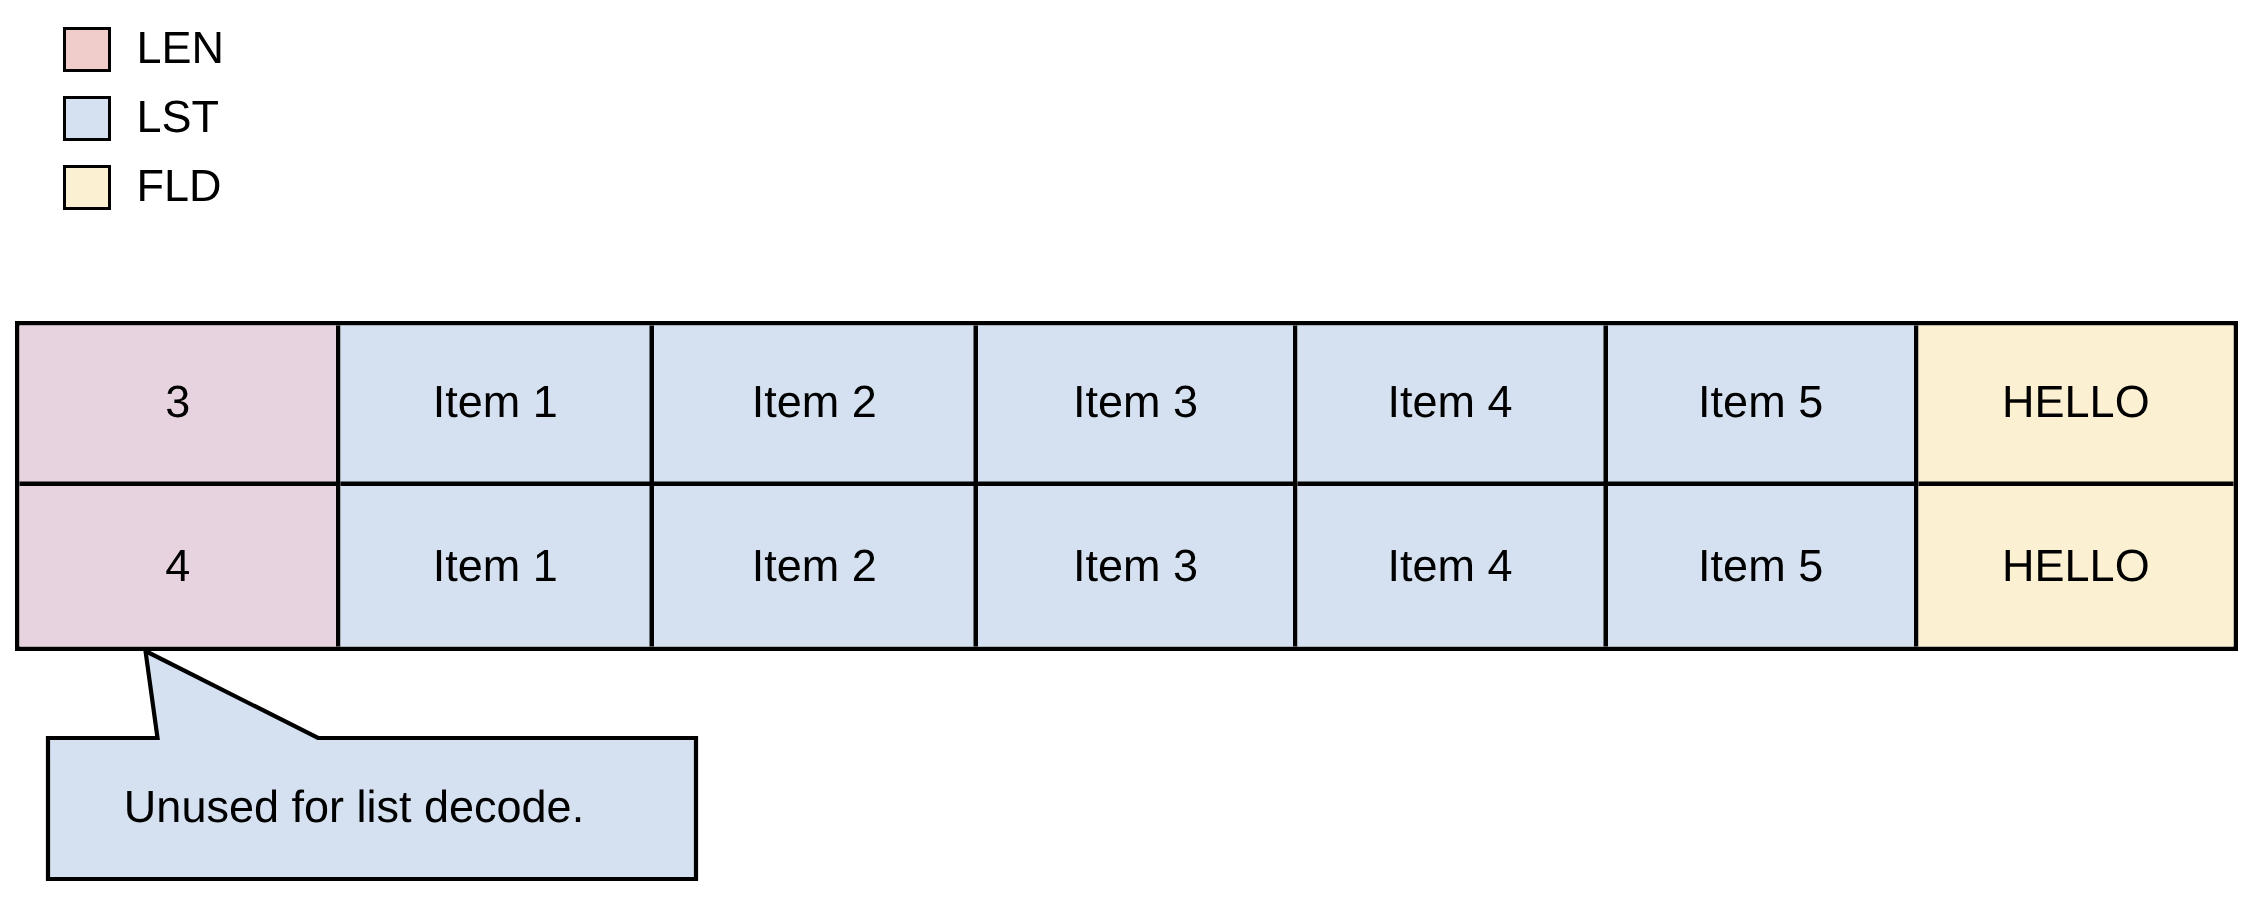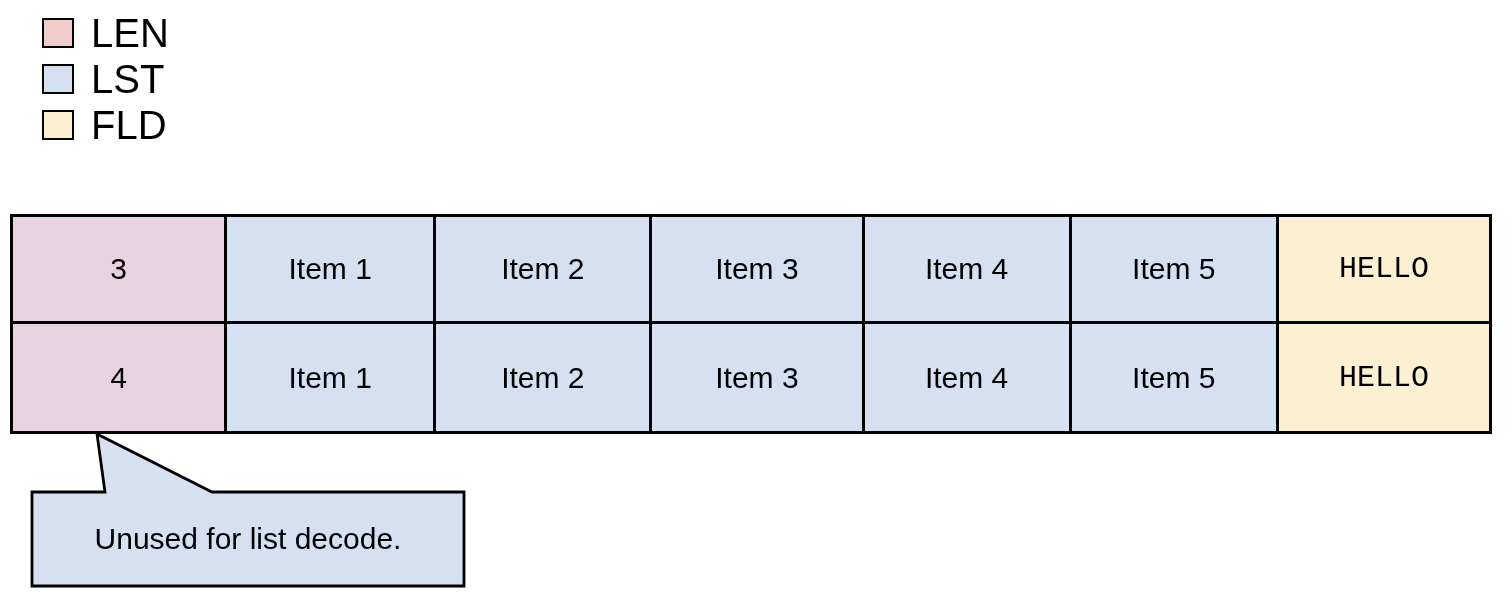--- a/index.html
+++ b/index.html
@@ -30,21 +30,21 @@
   }
   .legend-swatch {
     width: 28px;
     height: 26px;
     border: 2px solid #000000;
     box-sizing: content-box;
     flex: 0 0 auto;
   }
   .legend-label {
     margin-left: 17px;
-    font-size: 40px;
+    font-size: 30px;
     line-height: 30px;
     white-space: nowrap;
   }
 
   
   .enc-table {
     position: absolute;
     left: 10px;
     top: 214px;
     width: 1482px;
@@ -63,33 +63,33 @@
   .cell {
     display: flex;
     align-items: center;
     justify-content: center;
     font-size: 30px;
     border-right: 3px solid #000000;
     box-sizing: border-box;
     overflow: hidden;
     white-space: nowrap;
   }
-  .cell:last-child { border-right: none; font-family: Liberation Mono, monospace; }
+  .cell:last-child { border-right: none; }
 
   
   .callout-svg {
     position: absolute;
     left: 20px;
     top: 424px;
     width: 465px;
     height: 176px;
   }
   .callout-text {
     position: absolute;
-    left: 32px;
+    left: 20px;
     top: 492px;
     width: 432px;
     height: 94px;
     display: flex;
     flex-direction: column;
     align-items: center;
     justify-content: center;
     text-align: center;
     font-size: 30px;
     line-height: 38px;

